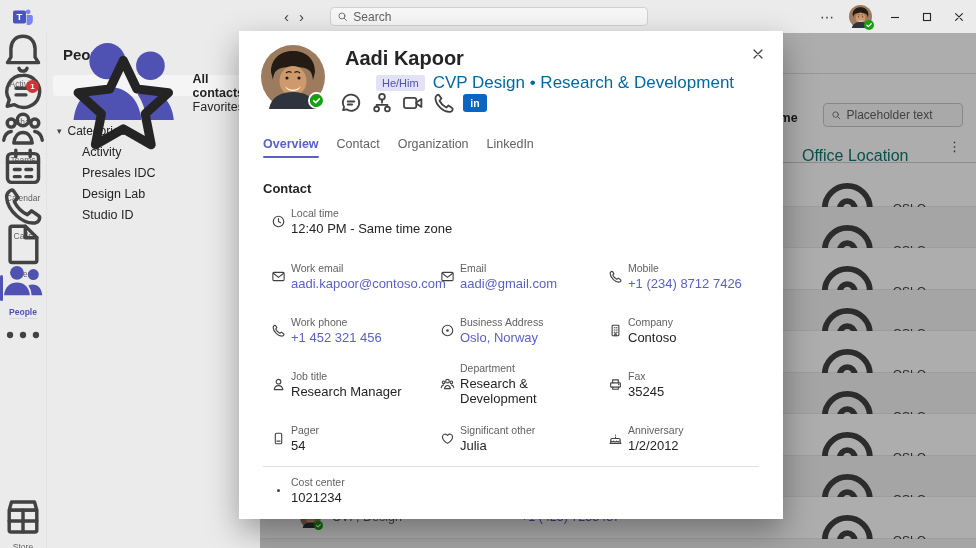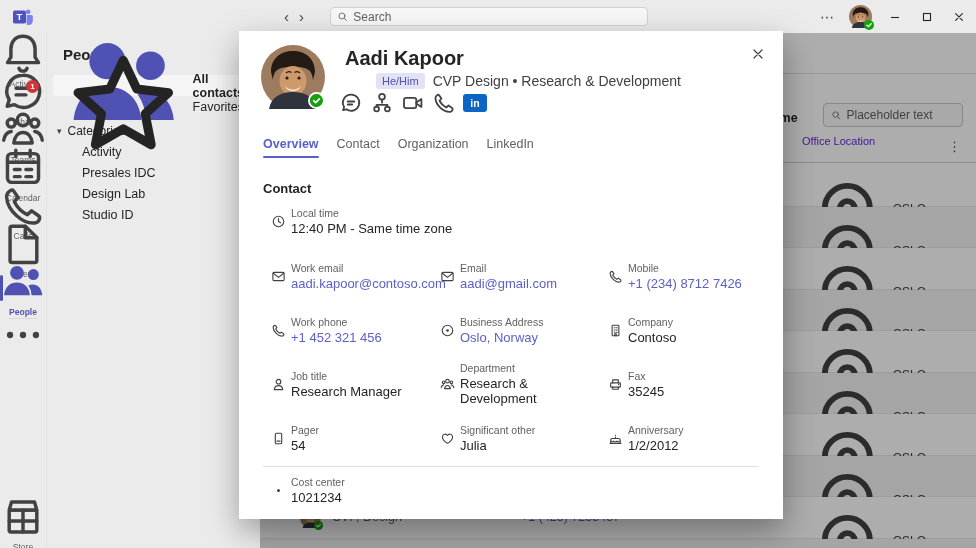--- a/index.html
+++ b/index.html
@@ -91,21 +91,21 @@
   .content-top-divider { position: absolute; top: 40px; left: 0; right: 0; height: 1px; background: #e0e0e0; }
   .ct-toolbar-name { position: absolute; top: 78px; left: 505px; font-size: 12.5px; font-weight: bold; color: #242424; background: none; border: none; cursor: pointer; }
   .ct-search {
     position: absolute; top: 70px; left: 563px; width: 140px; height: 24px;
     background: #fafafa; border: 1px solid #c8c8c8; border-radius: 4px;
     display: flex; align-items: center; gap: 5px; padding: 0 7px; color: #616161;
   }
   .ct-search input { border: none; background: transparent; outline: none; width: 100%; font-family: "Liberation Sans", sans-serif; font-size: 12px; color: #424242; }
   .ct-search input::placeholder { color: #616161; }
   .ct-header { position: absolute; top: 102px; left: 0; right: 0; height: 28px; border-bottom: 1px solid #cfcfcf; }
-  .ct-header .col-loc { position: absolute; left: 542px; top: 0; font-size: 11px; color: #6d28d9; background: none; border: none; cursor: pointer; }
+  .ct-header .col-loc { position: absolute; left: 542px; top: 12px; font-size: 16px; color: #0f766e; background: none; border: none; cursor: pointer; }
   .ct-header .hdr-overflow { position: absolute; left: 688px; top: 4px; font-size: 13px; color: #424242; background: none; border: none; cursor: pointer; }
   .ct-rows { position: absolute; top: 132px; left: 0; right: 0; }
   .ct-row { position: relative; height: 41.5px; border-bottom: 1px solid #e8e8e8; background: #fff; cursor: pointer; }
   .ct-row:nth-child(2n) { background: #f3f3f3; }
   .c-avatar { position: absolute; left: 40px; top: 10px; width: 21px; height: 21px; }
   .c-avatar .photo { width: 21px; height: 21px; border-radius: 50%; overflow: hidden; }
   .c-title { position: absolute; left: 72px; top: 13px; font-size: 12.5px; color: #616161; }
   .c-phone { position: absolute; left: 261px; top: 13px; font-size: 12.5px; color: #5b5fc7; }
   .c-loc { position: absolute; left: 548px; top: 12px; display: flex; align-items: center; gap: 6px; font-size: 12px; color: #424242; }
   .c-loc .loc-icon svg { width: 14px; height: 14px; }
@@ -118,21 +118,21 @@
     position: absolute; left: 239px; top: 31px; width: 544px; height: 488px;
     background: #fff; border-radius: 0; z-index: 5;
     box-shadow: 0 12px 30px rgba(0,0,0,0.35);
   }
   .m-close { position: absolute; top: 12px; right: 14px; width: 22px; height: 22px; background: none; border: none; color: #424242; cursor: pointer; display: flex; align-items: center; justify-content: center; }
   .m-avatar { position: absolute; left: 22px; top: 14px; width: 64px; height: 64px; }
   .m-avatar .photo { width: 64px; height: 64px; border-radius: 50%; overflow: hidden; }
   .m-name { position: absolute; left: 106px; top: 16px; font-size: 20px; font-weight: bold; color: #242424; }
   .m-subrow { position: absolute; left: 106px; top: 42px; display: flex; align-items: center; gap: 8px; margin-left: 31px; }
   .m-pronoun { background: #e2e2f6; color: #4f52b2; font-size: 11px; padding: 2px 6px; border-radius: 3px; }
-  .m-subtitle { font-size: 14px; color: #404040; }
+  .m-subtitle { font-size: 17px; color: #0369a1; }
   .m-actions { position: absolute; left: 100px; top: 60px; display: flex; align-items: center; gap: 7px; }
   .m-action { width: 24px; height: 24px; background: none; border: none; color: #424242; display: flex; align-items: center; justify-content: center; cursor: pointer; }
   .m-action svg { width: 18px; height: 18px; }
   .m-action.linkedin { width: 24px; }
   .m-action.linkedin .li-tile {
     width: 38px; height: 18px; background: #0a66c2; color: #fff; border-radius: 3px;
     font-size: 10.5px; font-weight: bold; display: flex; align-items: center; justify-content: center;
   }
   .m-tabs { position: absolute; left: 24px; top: 106px; display: flex; gap: 18px; }
   .tab { position: relative; font-size: 12.5px; color: #616161; padding-bottom: 7px; cursor: pointer; background: none; border: none; font-family: "Liberation Sans", sans-serif; text-align: center; }

